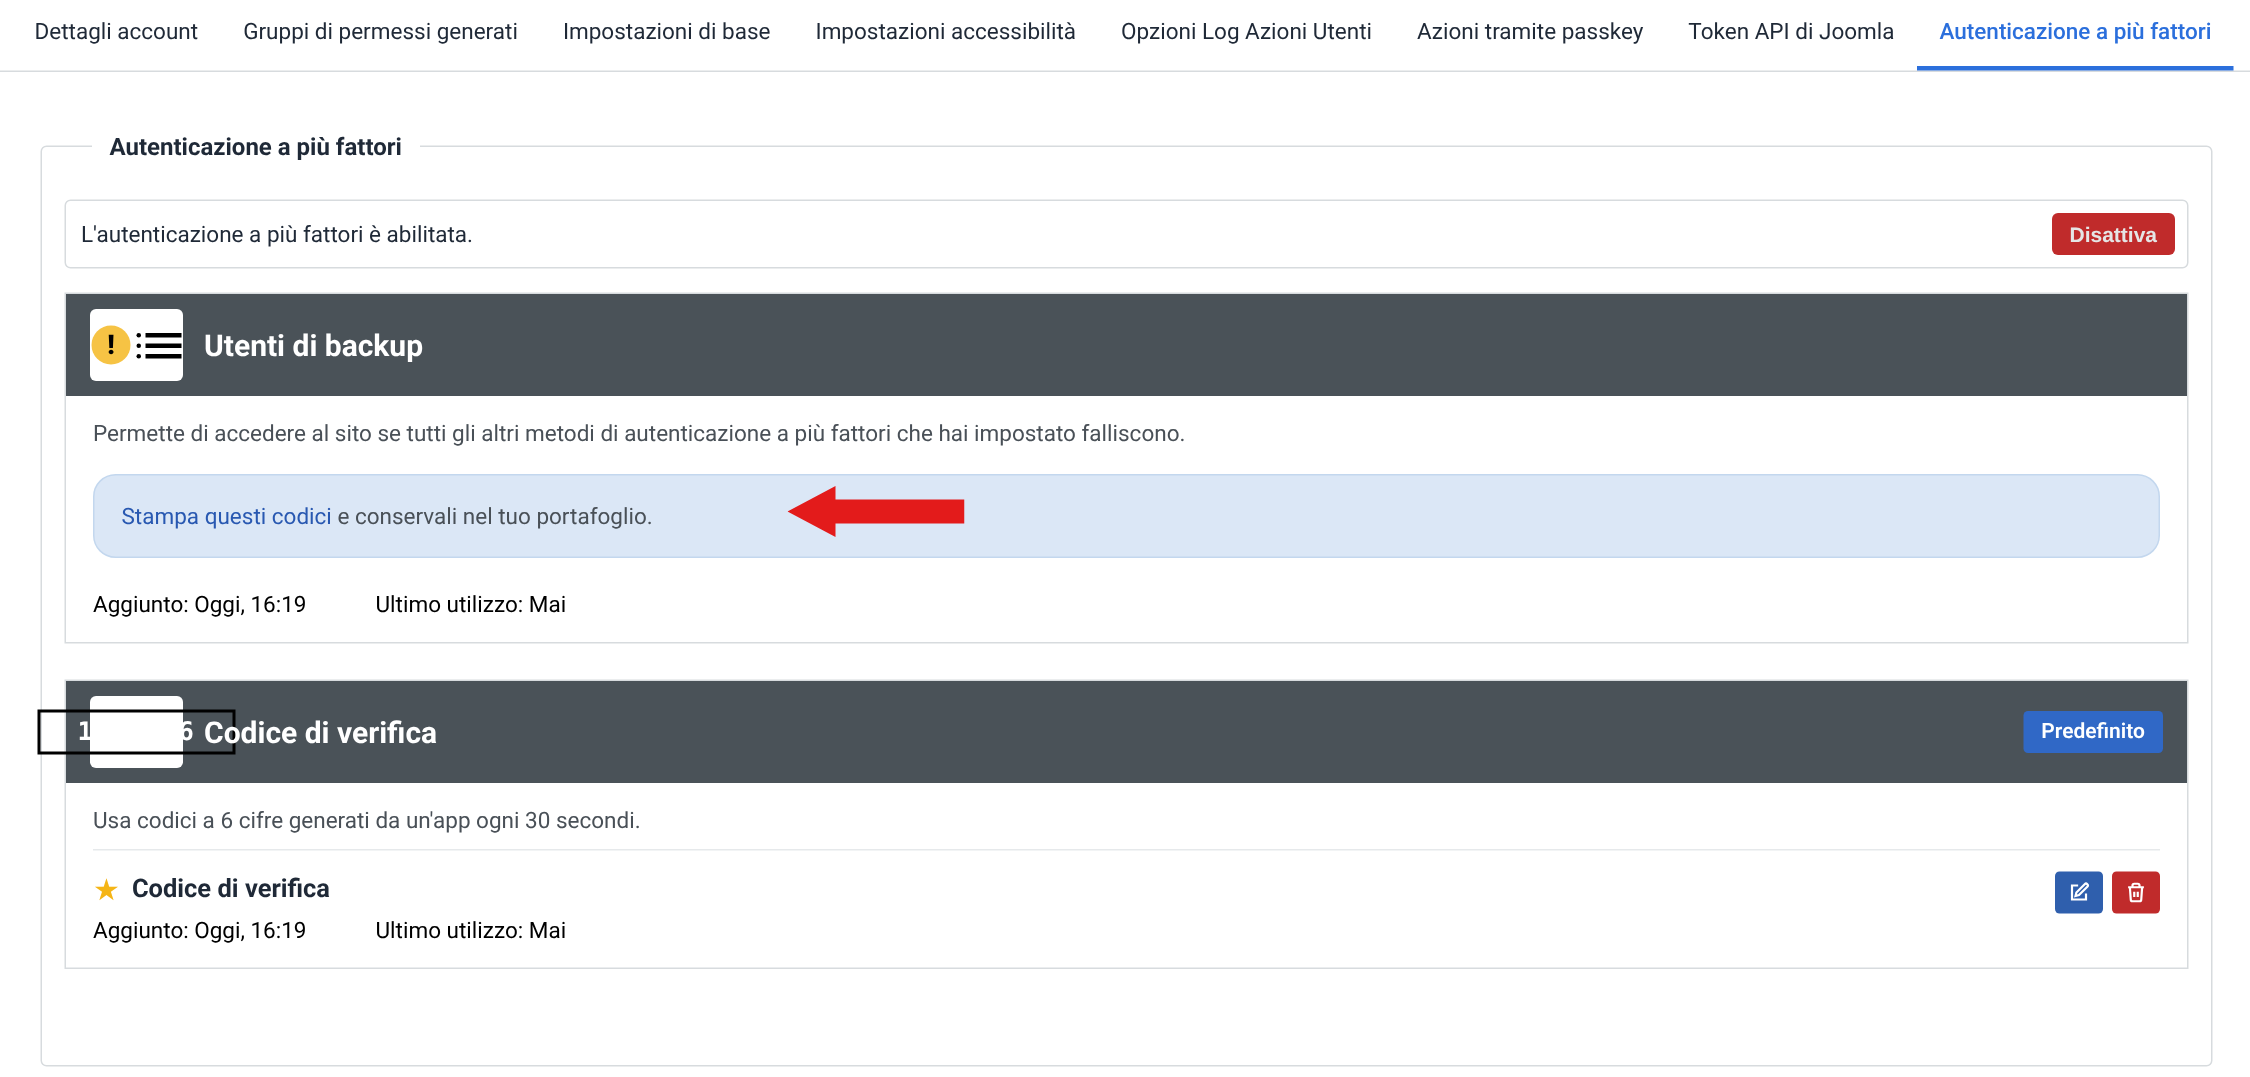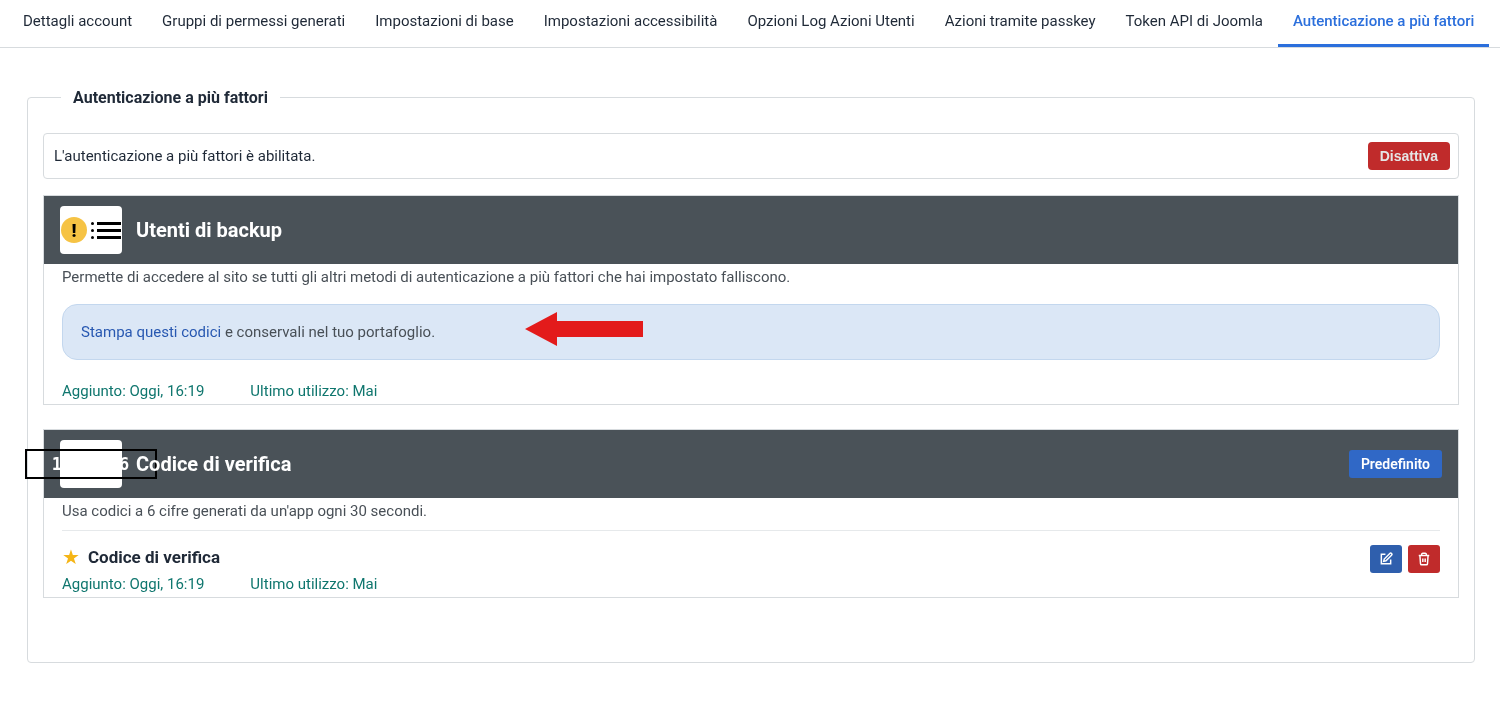--- a/index.html
+++ b/index.html
@@ -17,25 +17,25 @@
   .card-header h3 { font-size: 20px; font-weight: 700; flex: 1; }
   .icon-box { width: 62px; height: 48px; background: #fff; border-radius: 4px; display: flex; align-items: center; justify-content: center; flex-shrink: 0; }
   .backup-icon { display: flex; align-items: center; gap: 4px; }
   .exclaim-circle { width: 26px; height: 26px; border-radius: 50%; background: #f6c344; display: flex; align-items: center; justify-content: center; color: #000; font-weight: 900; font-size: 18px; }
   .lines { display: flex; flex-direction: column; gap: 4px; }
   .line-row { display: flex; align-items: center; gap: 3px; }
   .dot { width: 3px; height: 3px; background: #000; border-radius: 50%; }
   .hline { width: 24px; height: 3px; background: #000; }
   .otp-box { border: 2px solid #000; padding: 3px 25px; font-family: monospace; font-size: 17px; font-weight: 600; letter-spacing: 1px; white-space: nowrap; }
   .badge-default { background: #3068c6; color: #fff; padding: 6px 12px; font-size: 14px; font-weight: 600; border-radius: 3px; }
-  .card-body { padding: 4px 18px; color: #495057; }
+  .card-body { padding: 16px 18px; color: #495057; }
   .desc-text { margin-bottom: 18px; }
   .info-alert { background: #dbe7f6; border: 1px solid #c3d7ee; border-radius: 15px; padding: 18px 18px; position: relative; margin-bottom: 22px; }
   .info-alert a { color: #2858b1; text-decoration: none; }
-  .meta-row { display: flex; gap: 46px; color: #0f766e; font-size: 15px; }
+  .meta-row { display: flex; gap: 46px; color: #000000; font-size: 15px; }
   .arrow { position: absolute; left: 462px; top: 3px; }
   .hr-sep { border: none; border-top: 1px solid #e6e9eb; margin: 10px 0 14px; }
   .item-row { display: flex; justify-content: space-between; align-items: flex-start; }
   .item-left { }
   .item-title { display: flex; align-items: center; gap: 8px; margin-bottom: 6px; }
   .item-title span.title-txt { font-weight: 700; font-size: 17px; color: #1f2937; }
   .star { color: #f5b516; font-size: 20px; }
   .item-actions { display: flex; gap: 6px; }
   .icon-btn { width: 32px; height: 28px; border: none; border-radius: 3px; display: flex; align-items: center; justify-content: center; cursor: pointer; color: #fff; }
   .icon-btn.edit { background: #2f5fad; }

